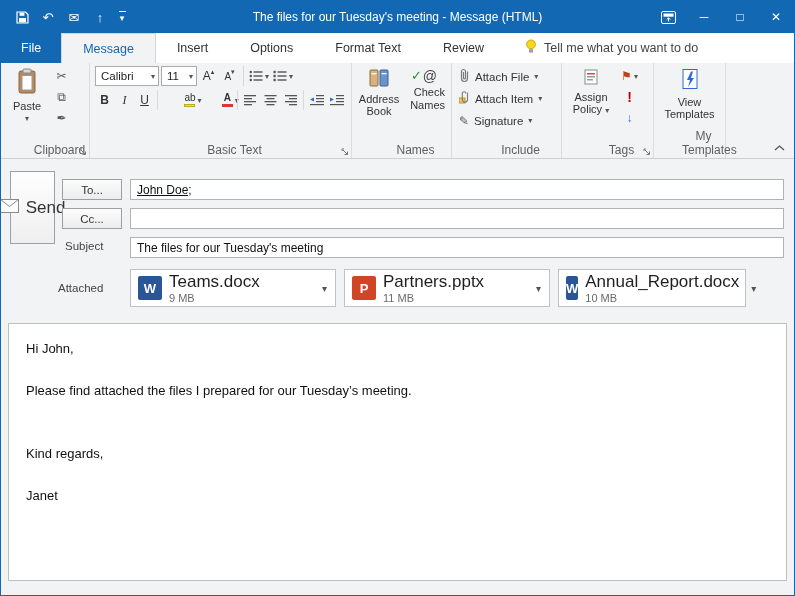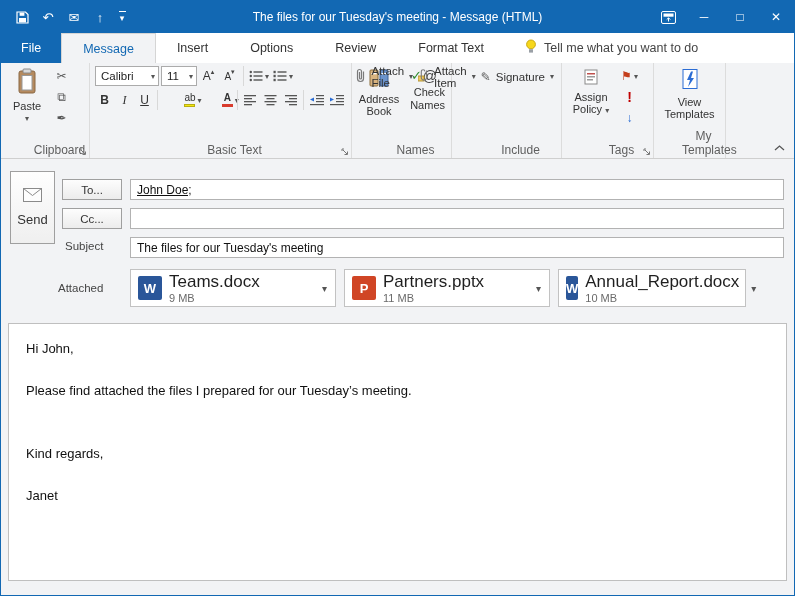--- a/index.html
+++ b/index.html
@@ -39,21 +39,21 @@
   .combo .chev7 { margin-left:auto; padding-left:3px; }
   .fbtn { height:20px; min-width:19px; display:flex; align-items:center; justify-content:center; font-size:12px; color:#333; padding:0 1px; }
   .tinytri { font-size:7px; position:relative; top:-4px; color:#444; }
   .stack { display:flex; flex-direction:column; align-items:center; line-height:1;margin-left:28px; }
   .colorbar { width:11px; height:3px; margin-top:1px; }
   .incl-row { display:flex; align-items:center; gap:5px; height:21px; font-size:11.5px; color:#333; padding:0 2px; }
   .collapse-btn { position:absolute; right:7px; bottom:4px; width:16px; height:12px; display:flex; align-items:center; justify-content:center; }
 
   
   .envelope { position:relative; height:164px; background:#f2f3f5; }
-  .send-btn { position:absolute; left:9px; top:12px; width:45px; height:73px; background:linear-gradient(#fefefe,#efefef); border:1px solid #9f9f9f; display:flex; flex-direction:column; align-items:center; justify-content:center; gap:7px; font-size:13px; color:#333; }
+  .send-btn { position:absolute; left:9px; top:12px; width:45px; height:73px; background:linear-gradient(#fefefe,#efefef); border:1px solid #9f9f9f; display:flex; align-items:center; justify-content:center; gap:7px; font-size:17px; color:#333; }
   .addr-btn { position:absolute; left:61px; width:60px; height:21px; border:1px solid #9f9f9f; background:linear-gradient(#fdfdfd,#ececec); font-size:11.5px; color:#333; display:flex; align-items:center; justify-content:center; }
   .field { position:absolute; left:129px; width:654px; height:21px; background:#fff; border:1px solid #b2b2b2; font-size:12px; color:#111; display:flex; align-items:center; padding:0 6px; }
   .recipient { text-decoration:underline; }
   .flabel { position:absolute; font-size:11.5px; color:#444; }
   .chip { position:absolute; top:110px; height:38px; background:#fff; border:1px solid #c2c2c2; display:flex; align-items:center; gap:7px; padding:0 3px 0 7px; }
   .doc-badge { width:24px; height:24px; border-radius:2px; color:#fff; font-weight:bold; font-size:13px; display:flex; align-items:center; justify-content:center; }
   .badge-word { background:#2a5699; }
   .badge-ppt { background:#d04525; }
   .meta { display:flex; flex-direction:column; line-height:1.25; }
   .fname { font-size:17px; color:#1f1f1f; }
@@ -102,22 +102,22 @@
       <span class="win-btn">□</span>
       <span class="win-btn">✕</span>
     </div>
   </div>
 
   <div class="tabrow">
     <span class="file-tab">File</span>
     <span class="tab active">Message</span>
     <span class="tab">Insert</span>
     <span class="tab">Options</span>
+    <span class="tab">Format Text</span>
     <span class="tab">Review</span>
-    <span class="tab">Format Text</span>
     <span class="tellme">
       <span>
         <svg width="12" height="15" viewBox="0 0 12 15">
             <circle cx="6" cy="5.4" r="4.4" fill="#f7d71c" stroke="#c9a912"></circle>
             <rect x="4" y="10.2" width="4" height="3.4" fill="#9aa0a6"></rect>
           </svg>
       </span>
       <span>Tell me what you want to do</span>
     </span>
   </div>
@@ -294,21 +294,21 @@
       <div class="bigbtn" style="width:42px;">
         <span style="display:flex; align-items:center; gap:1px;">
           <span style="color:#2e8b2e; font-weight:bold; font-size:13px;">✓</span>
             <span style="font-size:14px; color:#444;">@</span>
         </span>
         <span class="biglabel" style="width:42px;text-align:right;">Check Names</span>
       </div>
       <span class="glabel">Names</span>
     </div>
 
-    <div class="rgroup" style="width:110px; display:flex; gap:1px;justify-content:flex-end;">
+    <div class="rgroup" style="width:110px; display:flex; flex-direction:column; gap:1px;">
       <div class="incl-row">
         <span>
           <svg width="11" height="15" viewBox="0 0 11 15">
               <path d="M8.5 3.5 v7 a3 3 0 0 1 -6 0 v-7 a2 2 0 0 1 4 0 v6.5 a1 1 0 0 1 -2 0 V4" fill="none" stroke="#7a7a7a" stroke-width="1.2"></path>
             </svg>
         </span>
         <span>Attach File</span>
         <span class="chev7">▾</span>
       </div>
       <div class="incl-row">

